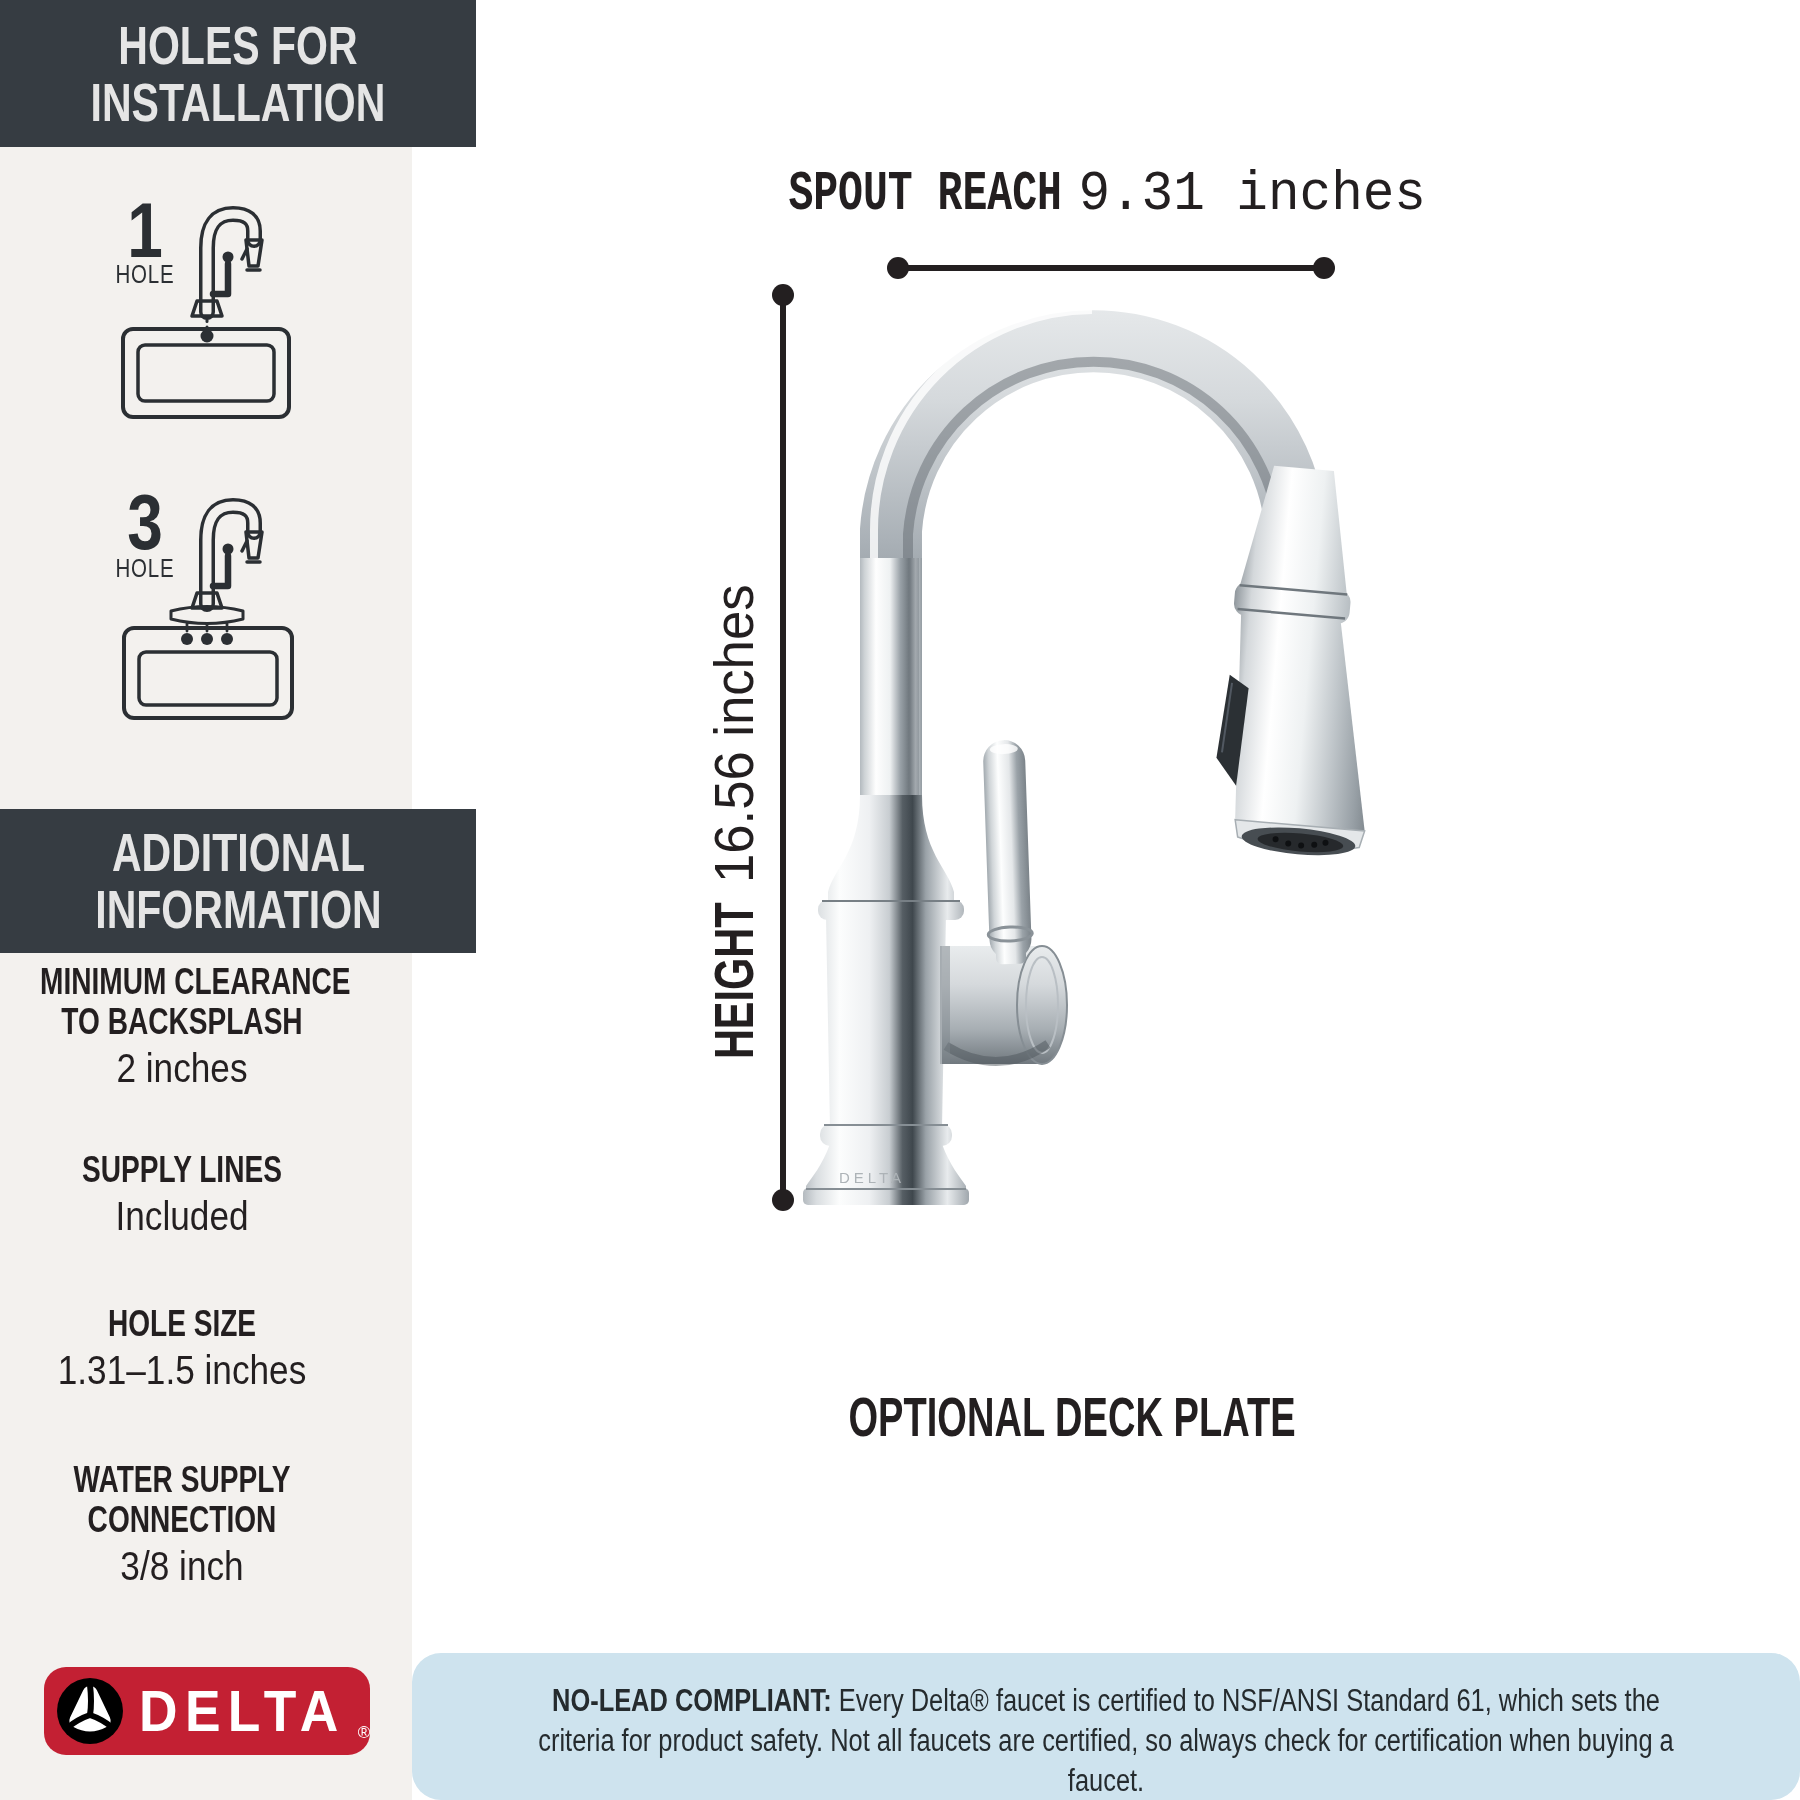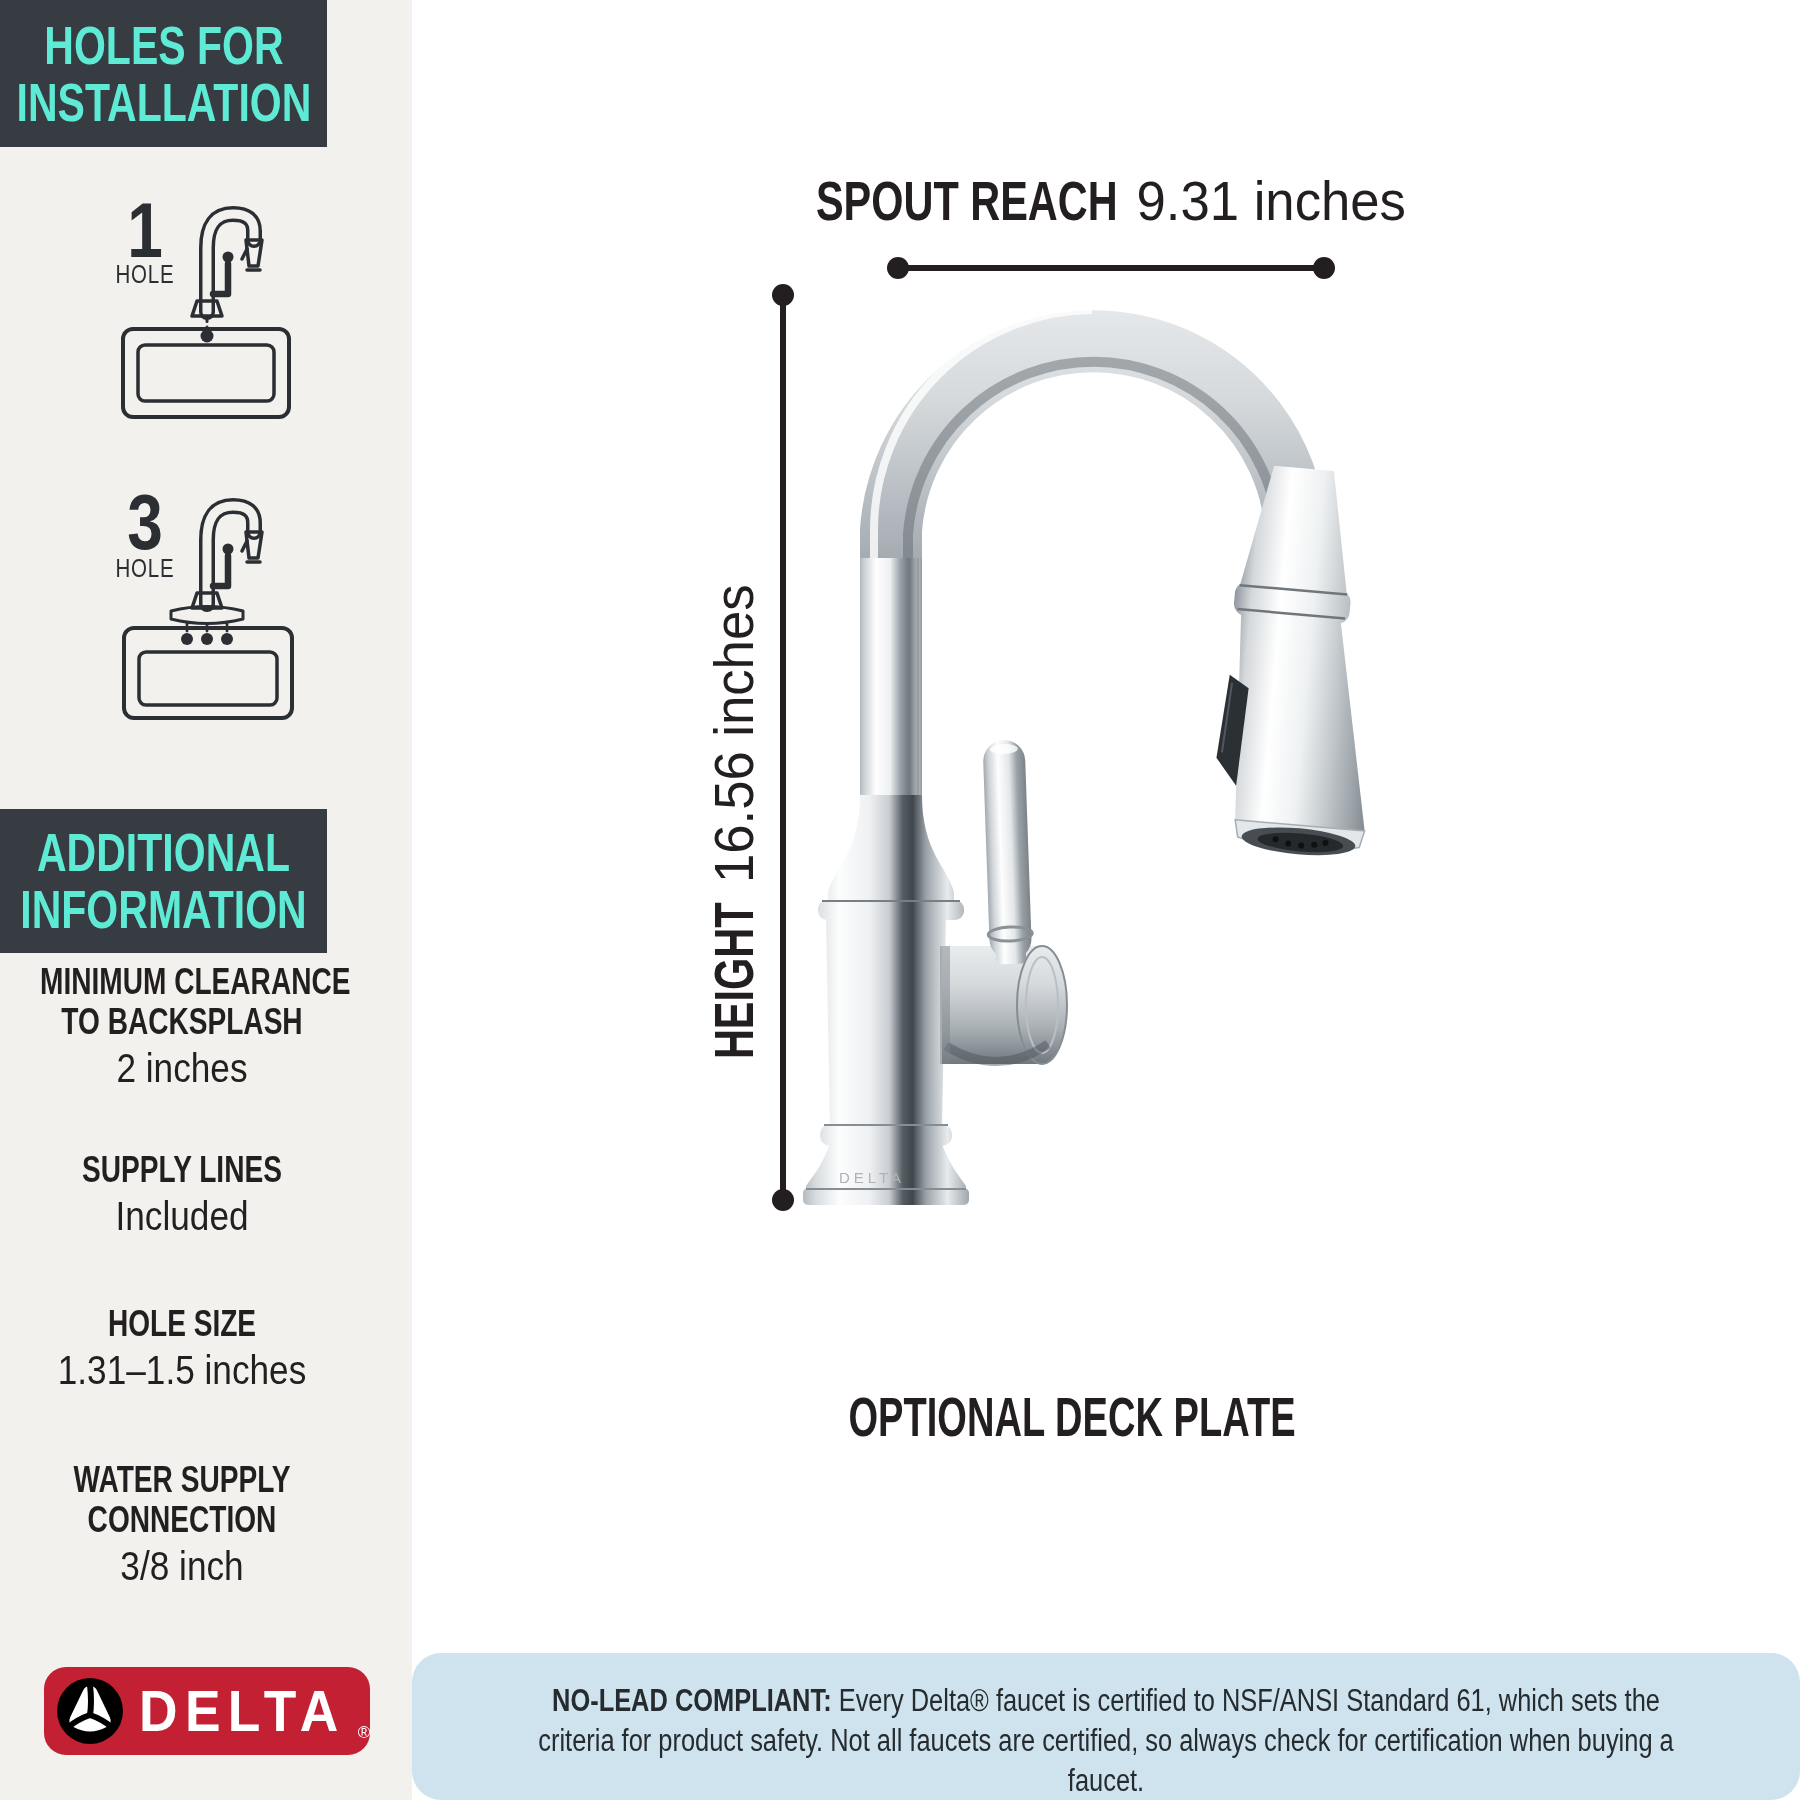--- a/index.html
+++ b/index.html
@@ -1,20 +1,20 @@
 <!DOCTYPE html>
 <html><head>
 <meta charset="utf-8">
 <style>
   html,body{margin:0;padding:0;background:#fff;}
   .stage{position:relative;width:1800px;height:1800px;overflow:hidden;
          font-family:"Liberation Sans",sans-serif;color:#231f20;background:#ffffff;}
   
   .sidebar{position:absolute;left:0;top:0;width:412px;height:1800px;background:#f3f1ee;}
-  .side-header,.side-subheader{position:absolute;left:0;width:327px;background:#363c42;color:#5eead4;
+  .side-header,.side-subheader{position:absolute;left:0;width:476px;background:#363c42;color:#e5e5e5;
         display:flex;align-items:center;justify-content:center;}
   .side-header{top:0;height:147px;}
   .side-subheader{top:793px;height:144px;margin-top:16px;}
   .cond{transform:scaleX(.76);transform-origin:50% 50%;text-align:center;
         font-weight:bold;font-size:54px;line-height:57px;letter-spacing:0;}
   .cond span{display:block;white-space:nowrap;}
   .num{position:absolute;left:105px;width:80px;text-align:center;
        font-size:78px;line-height:62px;font-weight:600;color:#2b2f33;transform:scaleX(.82);}
   .hole-label{position:absolute;left:105px;width:80px;text-align:center;
        font-size:25px;line-height:26px;color:#2b2f33;transform:scaleX(.82);letter-spacing:1px;}
@@ -29,21 +29,21 @@
   .delta-word{color:#fff;font-weight:bold;font-size:58px;letter-spacing:8px;margin-left:16px;
        transform:scaleX(.92);transform-origin:0 50%;line-height:66px;}
   .delta-reg{color:#fff;font-size:17px;align-self:flex-end;margin:0 0 12px -6px;}
   
   .main-header{position:absolute;left:412px;top:0;width:1388px;height:147px;background:#060607;}
   .main-title{position:absolute;left:651px;top:73px;margin:0;color:#fff;font-size:132px;font-weight:bold;
        white-space:nowrap;transform:translate(-50%,-50%) scaleX(.67);}
   .dimrow{position:absolute;display:flex;align-items:baseline;gap:18px;white-space:nowrap;}
   .dl{font-weight:bold;font-size:56px;transform:scaleX(.74);}
   .dv{font-size:56px;transform:scaleX(.94);}
-  .spout-row{left:1111px;top:200px;transform:translate(-50%,-50%);}
+  .spout-row{left:1111px;top:194px;transform:translate(-50%,-50%);font-family:Liberation Mono, monospace;}
   .height-row{left:733px;top:822px;transform:translate(-50%,-50%) rotate(-90deg);}
   .faucet-svg{position:absolute;left:640px;top:225px;width:800px;height:1010px;}
   .deck{position:absolute;left:1072px;top:1388px;width:980px;transform:translateX(-50%);text-align:center;}
   .deck-title{font-weight:bold;font-size:56px;line-height:58px;transform:scaleX(.68);transform-origin:50% 50%;white-space:nowrap;}
   .deck-line{font-size:45px;line-height:48.5px;transform:scaleX(.85);transform-origin:50% 50%;white-space:nowrap;}
   .deck-lines{margin-top:8px;}
   .footer{position:absolute;left:412px;top:1653px;width:1388px;height:147px;background:#cee3ee;
        display:flex;justify-content:center;border-radius:29px;}
   .footer p{width:1600px;margin:0;padding-top:28px;font-size:31px;line-height:40px;color:#252b2e;
        text-align:center;transform:scaleX(.82);transform-origin:50% 0;}

